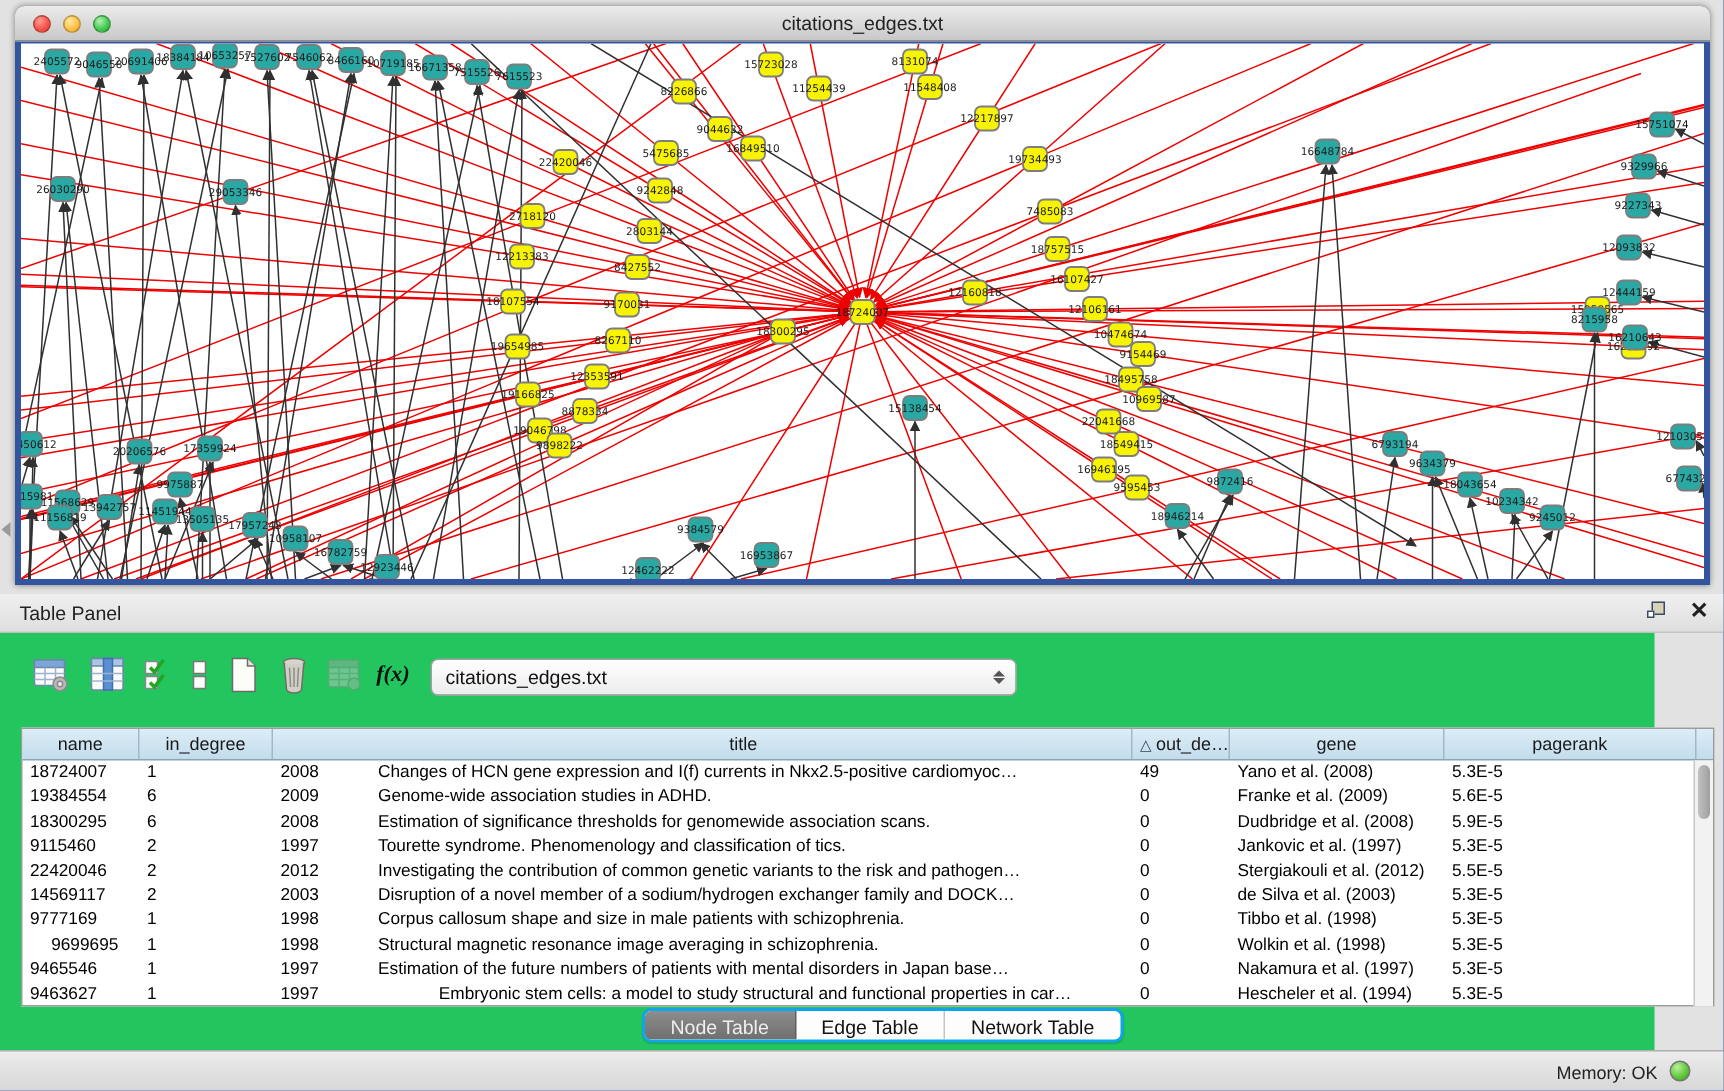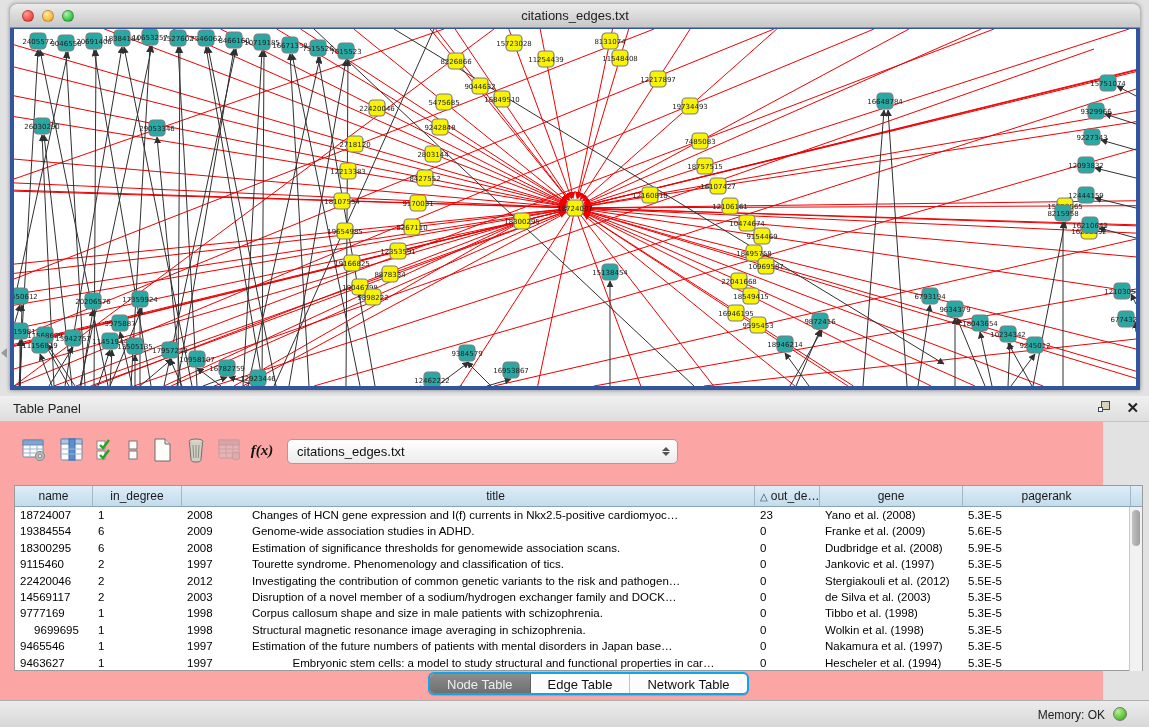--- a/index.html
+++ b/index.html
@@ -29,21 +29,21 @@
   
   .panel-bar { position:absolute; left:0; top:396px; width:1149px; height:26px;
     background:linear-gradient(#f0f0f0,#dedede); border-bottom:1px solid #c2c2c2; }
   .panel-title { position:absolute; left:13px; top:5px; font-size:13px; color:#222; }
   .panel-bar-icons { position:absolute; right:10px; top:4px; display:flex; gap:12px; align-items:center; }
   .float-ic { width:16px; height:16px; position:relative; }
   .float-ic .sq1 { position:absolute; left:3px; top:1px; width:9px; height:9px; border:1px solid #3c4a66; background:#d8d2b8; }
   .float-ic .sq2 { position:absolute; left:0px; top:7px; width:5px; height:5px; border:1px solid #3c4a66; background:#fff; }
   .close-x { font-size:15px; font-weight:bold; color:#222; line-height:16px; cursor:default; }
 
-  .panel-body { position:absolute; left:0; top:422px; width:1103px; height:278px; background:#fca5a5; }
+  .panel-body { position:absolute; left:0; top:422px; width:1103px; height:278px; background:#22c55e; }
 
   .toolbar { position:absolute; left:0; top:14px; width:1149px; height:34px; }
   .tool-btn { position:absolute; top:0; width:28px; height:28px; display:flex;
     align-items:center; justify-content:center; }
   .fx-label { font-family:"Liberation Serif", serif; font-style:italic; font-weight:bold;
     font-size:15px; color:#111; }
   .combo { position:absolute; left:287px; top:3px; width:391px; height:25px;
     border:1px solid #9f9f9f; border-radius:5px;
     background:linear-gradient(#ffffff,#ececec); display:flex; align-items:center; }
   .combo-text { flex:1; font-size:13px; color:#111; padding-left:9px; }
@@ -775,21 +775,21 @@
         <div class="th sorted" style="width: 65px;"><span class="sortmark">△</span>out_de…</div>
         <div class="th" style="width: 143px;">gene</div>
         <div class="th" style="width: 168px;">pagerank</div>
       </div>
     <div class="tbl-body" id="tbl-body">
         <div class="tr">
           <div class="td" style="width: 78px;">18724007</div>
           <div class="td" style="width: 89px;">1</div>
           <div class="td" style="width: 55px;">2008</div>
           <div class="td title-cell" style="width: 518px;">Changes of HCN gene expression and I(f) currents in Nkx2.5-positive cardiomyoc…</div>
-          <div class="td" style="width: 65px;">23</div>
+          <div class="td" style="width: 65px;">49</div>
           <div class="td" style="width: 143px;">Yano et al. (2008)</div>
           <div class="td" style="width: 168px;">5.3E-5</div>
         </div>
         <div class="tr">
           <div class="td" style="width: 78px;">19384554</div>
           <div class="td" style="width: 89px;">6</div>
           <div class="td" style="width: 55px;">2009</div>
           <div class="td title-cell" style="width: 518px;">Genome-wide association studies in ADHD.</div>
           <div class="td" style="width: 65px;">0</div>
           <div class="td" style="width: 143px;">Franke et al. (2009)</div>

